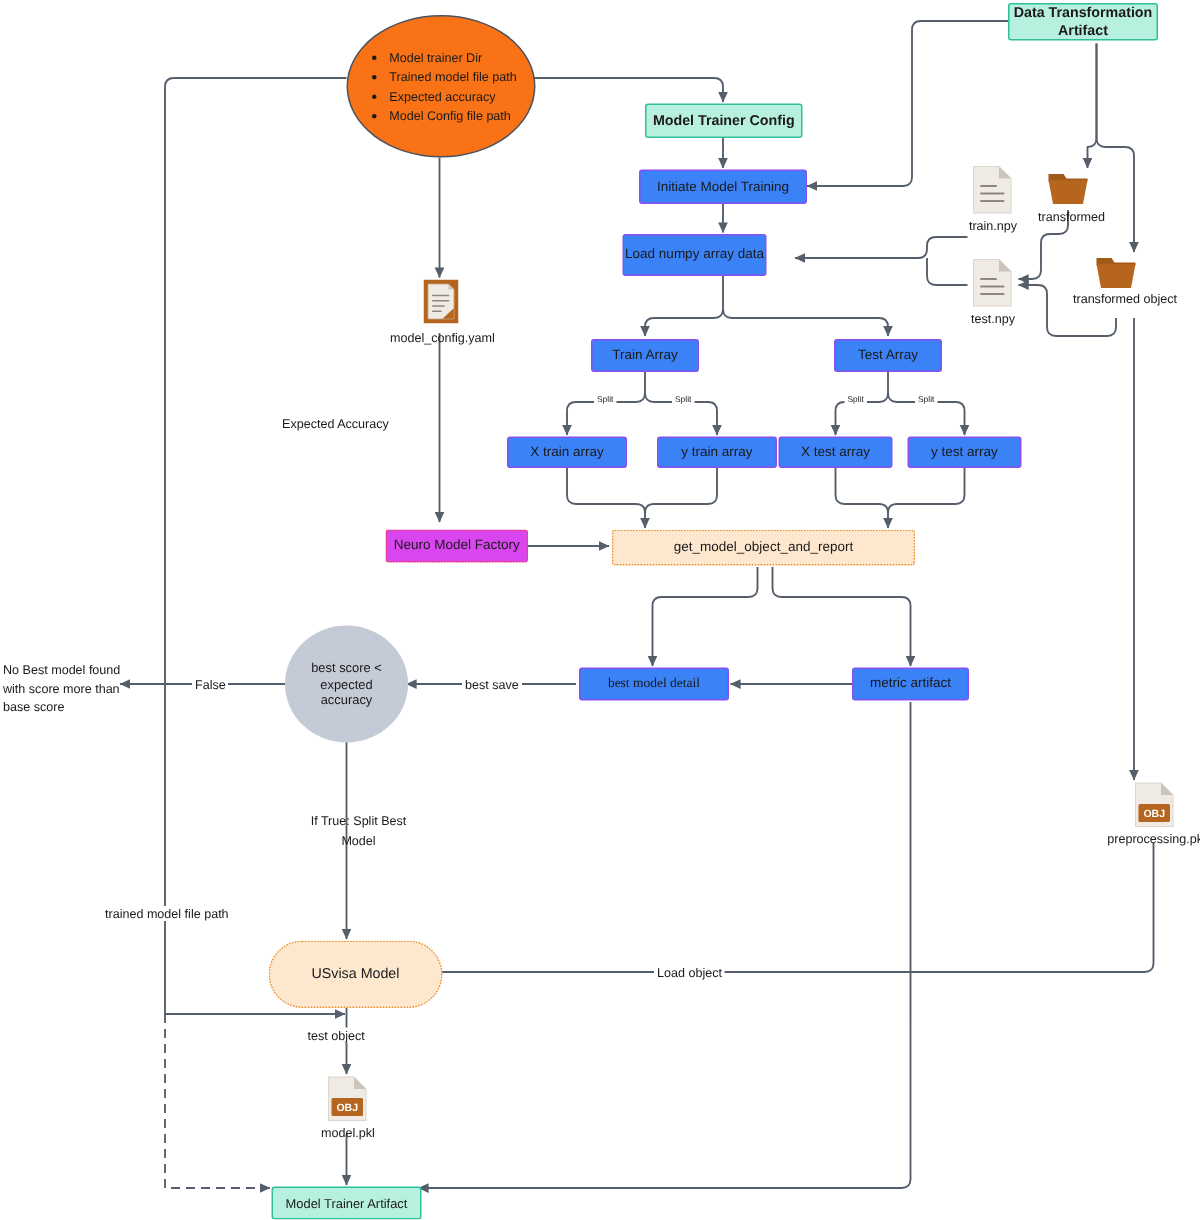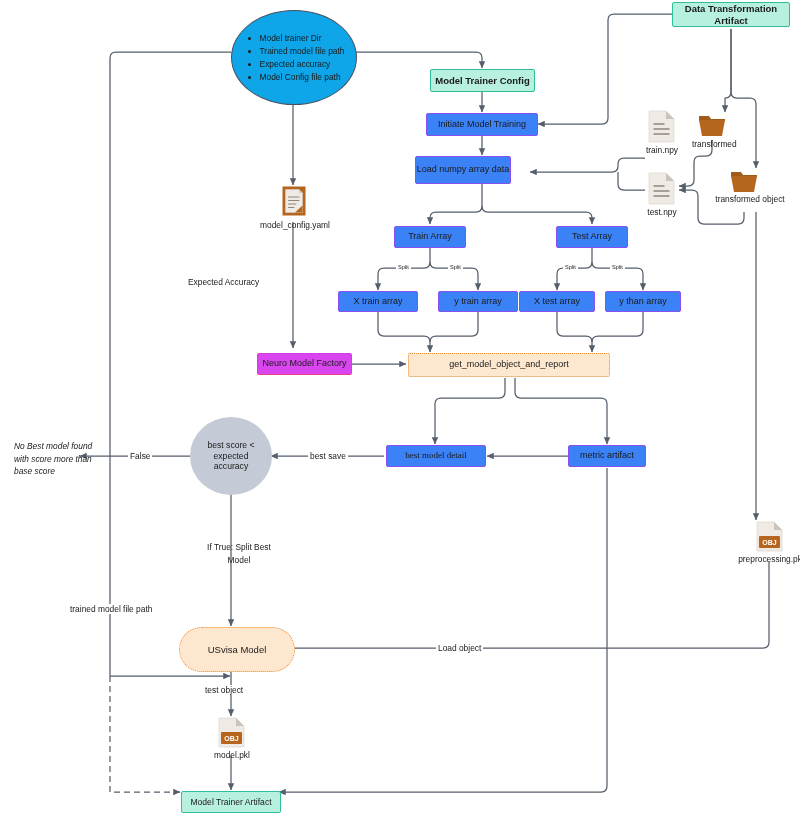--- a/index.html
+++ b/index.html
@@ -54,21 +54,21 @@
     border-radius: 2px;
     font-size: 9px;
   }
   .n-orange-round {
     background: #fde8cf;
     border: 1.6px dotted #f08a24;
     border-radius: 40px;
     font-size: 9.5px;
   }
   .n-ellipse {
-    background: #0ea5e9;
+    background: #f97316;
     border: 1.1px solid #4a5260;
     border-radius: 50%;
     font-size: 8.4px;
     display: block;
     padding: 0;
   }
   .n-ellipse ul {
     margin: 0;
     padding: 0 0 0 16px;
     list-style: disc;
@@ -189,39 +189,39 @@
 
 <div class="node n-ellipse" style="left:231px; top:10px; width:126px; height:95px; display:flex;">
   <ul>
     <li>Model trainer Dir</li>
     <li>Trained model file path</li>
     <li>Expected accuracy</li>
     <li>Model Config file path</li>
   </ul>
 </div>
 
-<div class="node n-teal" style="left:672px; top:2px; width:118px; height:25px;">Data Transformation Artifact</div>
+<div class="node n-teal" style="left:672px; top:2px; width:100px; height:25px;">Data Transformation Artifact</div>
 
 <div class="node n-teal" style="left:430px; top:69px; width:105px; height:23px;">Model Trainer Config</div>
 
 <div class="node n-purple" style="left:426px; top:113px; width:112px; height:23px;">Initiate Model Training</div>
 
 <div class="node n-purple" style="left:415px; top:156px; width:96px; height:28px;">Load numpy array data</div>
 
 <div class="node n-purple" style="left:394px; top:226px; width:72px; height:22px;">Train Array</div>
 
 <div class="node n-purple" style="left:556px; top:226px; width:72px; height:22px;">Test Array</div>
 
 <div class="node n-purple" style="left:338px; top:291px; width:80px; height:21px;">X train array</div>
 
 <div class="node n-purple" style="left:438px; top:291px; width:80px; height:21px;">y train array</div>
 
 <div class="node n-purple" style="left:519px; top:291px; width:76px; height:21px;">X test array</div>
 
-<div class="node n-purple" style="left:605px; top:291px; width:76px; height:21px;">y than array</div>
+<div class="node n-purple" style="left:605px; top:291px; width:76px; height:21px;">y test array</div>
 
 <div class="node n-pink" style="left:257px; top:353px; width:95px; height:22px;">Neuro Model Factory</div>
 
 <div class="node n-orange" style="left:408px; top:353px; width:202px; height:24px;">get_model_object_and_report</div>
 
 <div class="node n-purple" style="left:386px; top:445px; width:100px; height:22px;font-family:Liberation Serif, serif;">best model detail</div>
 
 <div class="node n-purple" style="left:568px; top:445px; width:78px; height:22px;">metric artifact</div>
 
 <div class="node n-circle" style="left:190px; top:417px; width:82px; height:78px; padding:0 6px;">best score &lt; expected accuracy</div>
@@ -312,21 +312,21 @@
 
 <div class="lbl tiny" style="left:396px; top:264px;">Split</div>
 <div class="lbl tiny" style="left:448px; top:264px;">Split</div>
 <div class="lbl tiny" style="left:563px; top:264px;">Split</div>
 <div class="lbl tiny" style="left:610px; top:264px;">Split</div>
 
 <div class="lbl" style="left:308px; top:451px;">best save</div>
 
 <div class="lbl" style="left:128px; top:451px;">False</div>
 
-<div class="lbl multi nb" style="left:12px; top:440px;font-style:italic;">No Best model found with score more than base score</div>
+<div class="lbl multi nb" style="left:0px; top:440px;">No Best model found with score more than base score</div>
 
 <div class="lbl nb" style="left:205px; top:541px; white-space:normal; width:64px; text-align:center; line-height:1.5;">If True: Split Best Model</div>
 
 <div class="lbl" style="left:68px; top:604px;">trained model file path</div>
 
 <div class="lbl" style="left:203px; top:685px;">test object</div>
 
 <div class="lbl" style="left:436px; top:643px;">Load object</div>
 
 </body></html>

